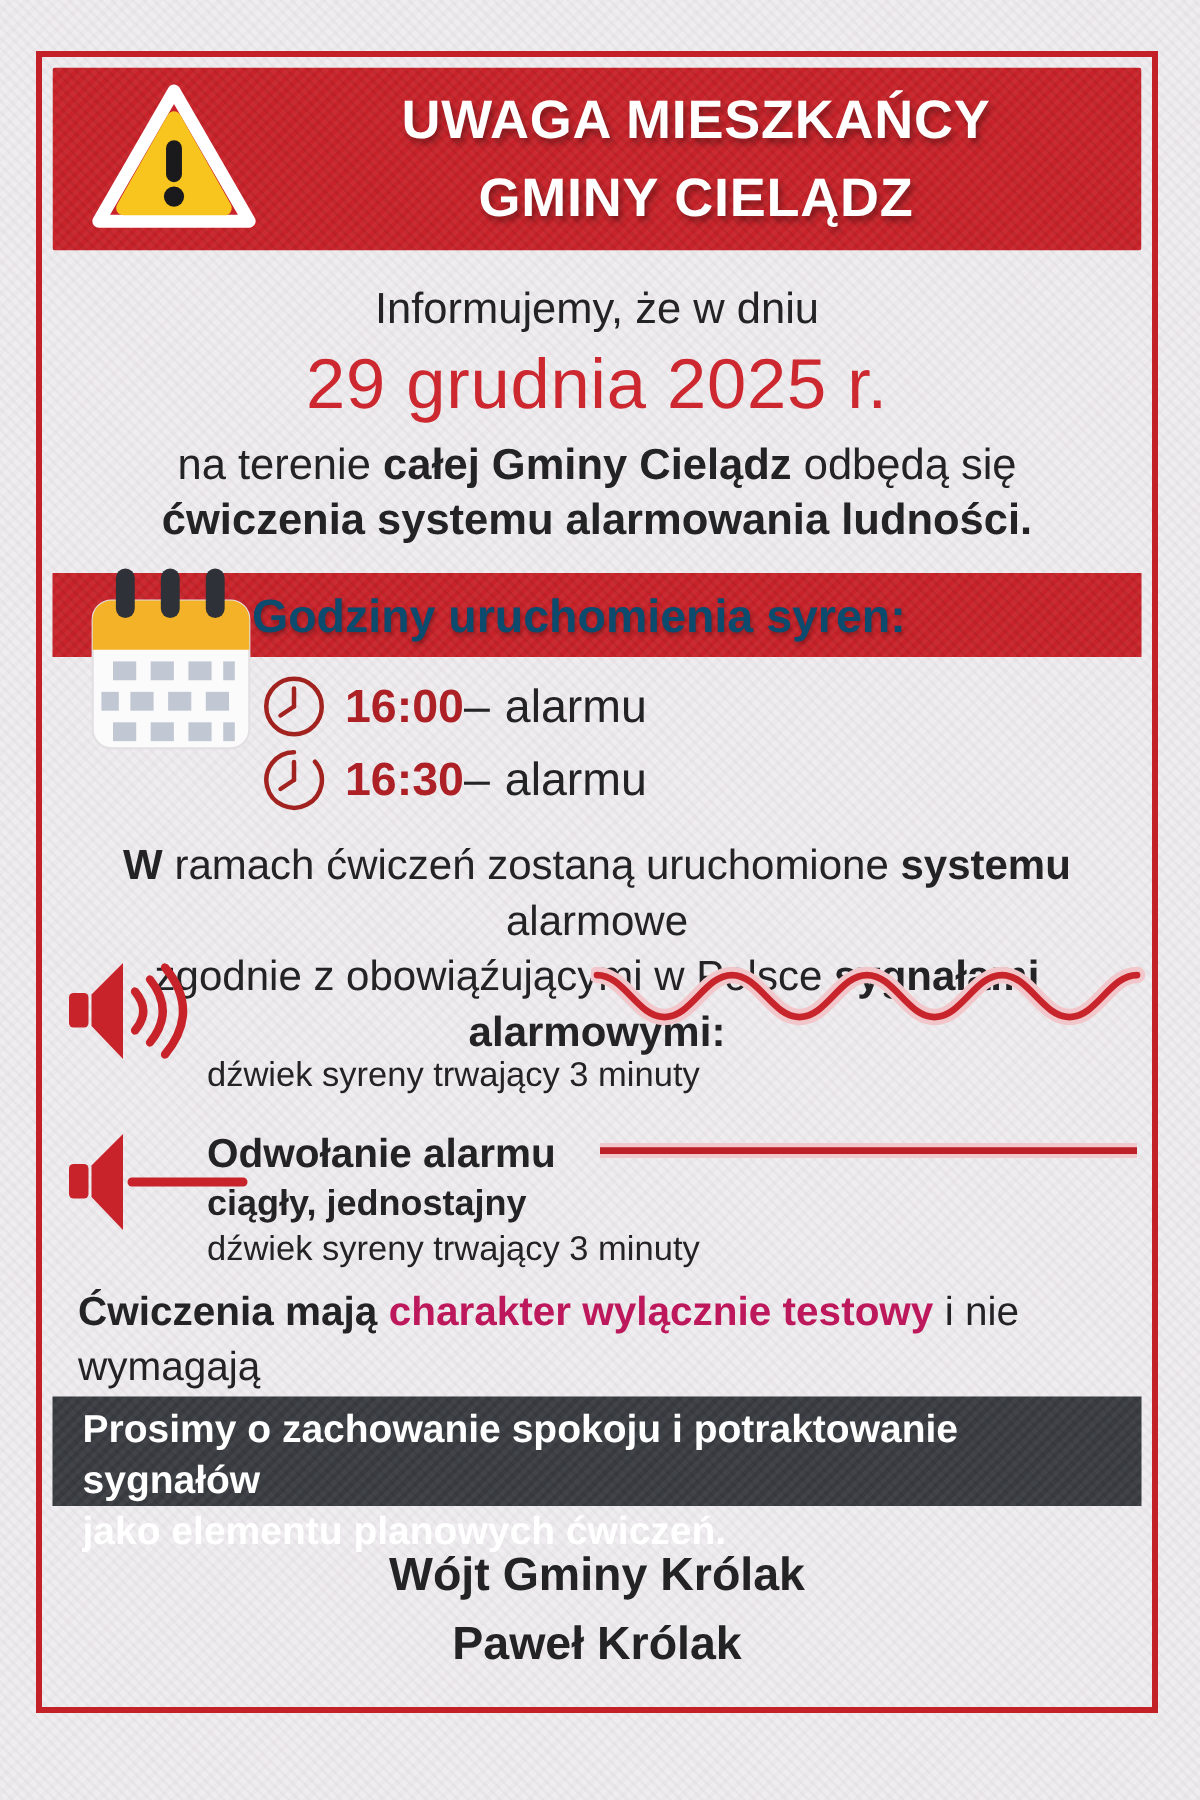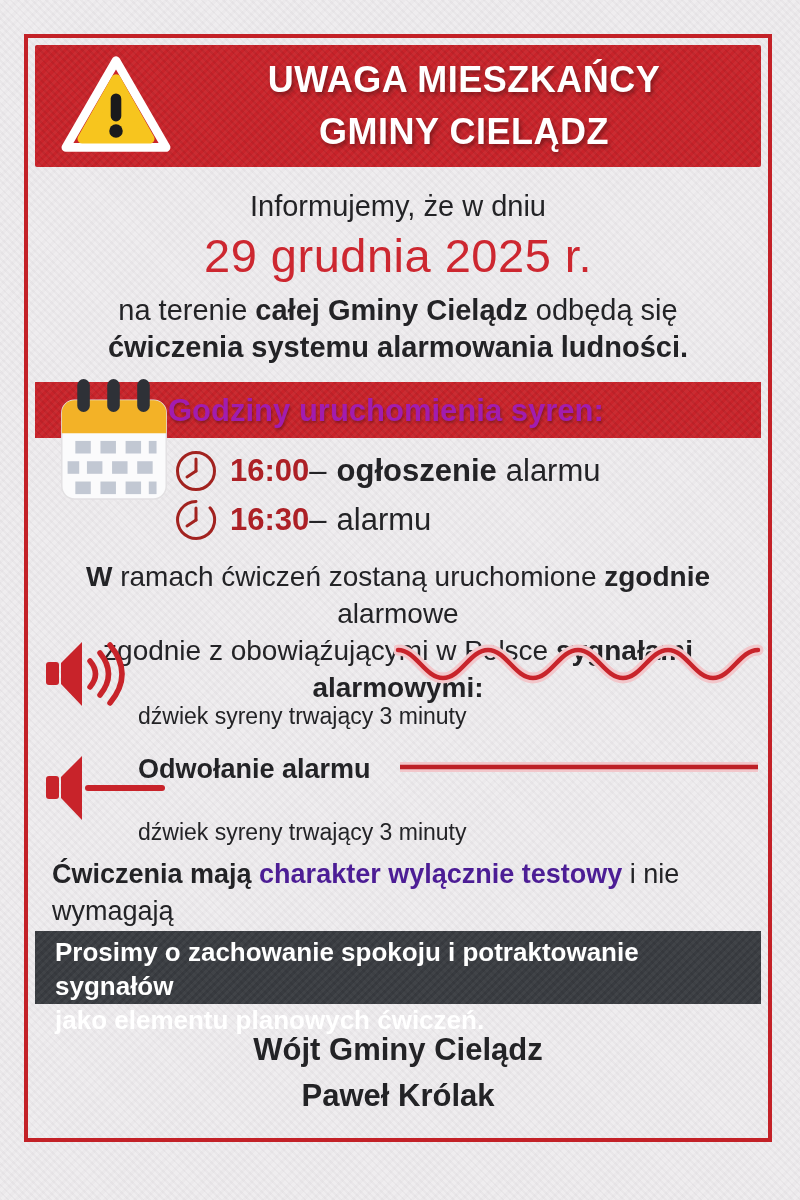--- a/index.html
+++ b/index.html
@@ -38,21 +38,21 @@
   .intro-3{top:256px;font-size:29px;}
   .intro-4{top:293px;font-size:29px;font-weight:bold;}
   b.inl{font-weight:bold;}
   
   .strip{
     position:absolute;left:7px;right:7px;top:344px;height:56px;
     background-color:#c8232a;
   }
   .strip-label{
     position:absolute;left:140px;top:345px;height:56px;line-height:56px;
-    color:#a21caf;font-weight:bold;font-size:31px;text-shadow:1px 2px 3px rgba(0,0,0,.3);
+    color:#0c4a6e;font-weight:bold;font-size:31px;text-shadow:1px 2px 3px rgba(0,0,0,.3);
   }
   .calendar-icon{position:absolute;left:28px;top:332px;width:116px;height:138px;}
   
   .sched-row{position:absolute;left:146px;height:46px;display:flex;align-items:center;font-size:31px;color:#232326;}
   .sched-row .clock{width:44px;height:44px;margin-right:12px;flex:0 0 auto;}
   .sched-time{color:#ad2026;font-weight:bold;}
   .sched-dash{margin-right:10px;color:#232326;}
   .sched-bold{font-weight:bold;margin-right:9px;}
   .row1{top:410px;} .row2{top:459px;}
   
@@ -65,21 +65,21 @@
   .sig1-sub{top:635px;font-size:24px;font-weight:600;}
   .sig1-desc{top:665px;font-size:23px;}
   .sig2-title{top:716px;font-size:27px;font-weight:bold;}
   .sig2-sub{top:751px;font-size:24px;font-weight:600;}
   .sig2-desc{top:781px;font-size:23px;}
   .sub-bold{font-weight:bold;}
   .wave-box{position:absolute;left:366px;top:598px;width:372px;height:58px;}
   .flat-box{position:absolute;left:368px;top:722px;width:368px;height:14px;}
   
   .notice{position:absolute;left:24px;right:20px;top:818px;font-size:27px;line-height:37px;color:#232326;}
-  .notice .red{color:#4c1d95;font-weight:bold;}
+  .notice .red{color:#be185d;font-weight:bold;}
   
   .dark-banner{
     position:absolute;left:7px;right:7px;top:893px;height:73px;
     background-color:#393c41;color:#fff;font-weight:bold;font-size:26px;line-height:34px;
     padding:4px 0 0 20px;box-sizing:border-box;
   }
   
   .footer-1{top:994px;font-size:31px;font-weight:bold;}
   .footer-2{top:1040px;font-size:31px;font-weight:bold;}
 </style>
@@ -131,36 +131,35 @@
   <div class="strip-label">Godziny uruchomienia syren:</div>
 
   <div class="sched-row row1">
     <svg class="clock" viewBox="0 0 44 44">
       <circle cx="22" cy="22" r="18.5" fill="none" stroke="#a2221f" stroke-width="3"></circle>
       <line x1="22" y1="22" x2="22" y2="10" stroke="#a2221f" stroke-width="3" stroke-linecap="round"></line>
       <line x1="22" y1="22" x2="13" y2="28" stroke="#a2221f" stroke-width="3" stroke-linecap="round"></line>
     </svg>
     <span class="sched-time">16:00</span>
     <span class="sched-dash">–</span>
-    <span class="sched-bold">ogłoszenie</span>
     <span>alarmu</span>
   </div>
   <div class="sched-row row2">
     <svg class="clock" viewBox="0 0 44 44">
       <path d="M22 3.5 a18.5 18.5 0 1 0 14 6.3" fill="none" stroke="#a2221f" stroke-width="3" stroke-linecap="round"></path>
       <line x1="22" y1="22" x2="22" y2="10" stroke="#a2221f" stroke-width="3" stroke-linecap="round"></line>
       <line x1="22" y1="22" x2="13" y2="28" stroke="#a2221f" stroke-width="3" stroke-linecap="round"></line>
     </svg>
     <span class="sched-time">16:30</span>
     <span class="sched-dash">–</span>
     <span>alarmu</span>
   </div>
 
   <div class="info-par">
-    <div><b class="inl">W</b><span> ramach ćwiczeń zostaną uruchomione </span><b class="inl">zgodnie</b><span> alarmowe</span></div>
+    <div><b class="inl">W</b><span> ramach ćwiczeń zostaną uruchomione </span><b class="inl">systemu</b><span> alarmowe</span></div>
     <div><span>zgodnie z obowiąźującymi w Polsce </span><b class="inl">sygnałami alarmowymi:</b></div>
   </div>
 
   <svg class="sig-icon1" viewBox="0 0 96 80">
     <rect x="4" y="28" width="13" height="23" rx="3" fill="#c8232a"></rect>
     <path d="M19 29 L40 8 L40 72 L19 50 Z" fill="#c8232a"></path>
     <path d="M48 27 q11 13 0 26" fill="none" stroke="#c8232a" stroke-width="5.5" stroke-linecap="round"></path>
     <path d="M58 19 q17 21 0 42" fill="none" stroke="#c8232a" stroke-width="5.5" stroke-linecap="round"></path>
     <path d="M68 11 q24 29 0 58" fill="none" stroke="#c8232a" stroke-width="5.5" stroke-linecap="round"></path>
   </svg>
@@ -169,32 +168,33 @@
     <path d="M4 14 C22 14,31 42,49 42 C67 42,76 14,94 14 C112 14,121 42,139 42 C157 42,166 14,184 14 C202 14,211 42,229 42 C247 42,256 14,274 14 C292 14,301 42,319 42 C337 42,346 14,364 14" fill="none" stroke="#f2c7cb" stroke-width="11" stroke-linecap="round"></path>
     <path d="M4 14 C22 14,31 42,49 42 C67 42,76 14,94 14 C112 14,121 42,139 42 C157 42,166 14,184 14 C202 14,211 42,229 42 C247 42,256 14,274 14 C292 14,301 42,319 42 C337 42,346 14,364 14" fill="none" stroke="#c8242b" stroke-width="4.5" stroke-linecap="round"></path>
   </svg>
 
   <svg class="sig-icon2" viewBox="0 0 126 76">
     <rect x="4" y="26" width="13" height="23" rx="3" fill="#c8232a"></rect>
     <path d="M19 27 L40 6 L40 70 L19 48 Z" fill="#c8232a"></path>
     <line x1="46" y1="38" x2="120" y2="38" stroke="#c8232a" stroke-width="6" stroke-linecap="round"></line>
   </svg>
   <div class="sig-text sig2-title">Odwołanie alarmu</div>
+  <div class="sig-text sig2-sub"><span>ciągły, </span><span class="sub-bold">jednostajny</span></div>
   <div class="sig-text sig2-desc">dźwiek syreny trwający 3 minuty</div>
   <svg class="flat-box" viewBox="0 0 368 14">
     <line x1="4" y1="7" x2="362" y2="7" stroke="#f2c7cb" stroke-width="10"></line>
     <line x1="4" y1="7" x2="362" y2="7" stroke="#bd2026" stroke-width="4.5"></line>
   </svg>
 
   <div class="notice">
     <div><b class="inl">Ćwiczenia mają </b><span class="red">charakter wylącznie testowy</span><span> i nie wymagają</span></div>
     <div>podejmowania zadnych działań ze strony mieszkańców.</div>
   </div>
 
   <div class="dark-banner texture-red">
     <div>Prosimy o zachowanie spokoju i potraktowanie sygnałów</div>
     <div>jako elementu planowych ćwiczeń.</div>
   </div>
 
-  <div class="p-center footer-1">Wójt Gminy Cielądz</div>
+  <div class="p-center footer-1">Wójt Gminy Królak</div>
   <div class="p-center footer-2">Paweł Królak</div>
 
 </div>
 
 </body></html>

